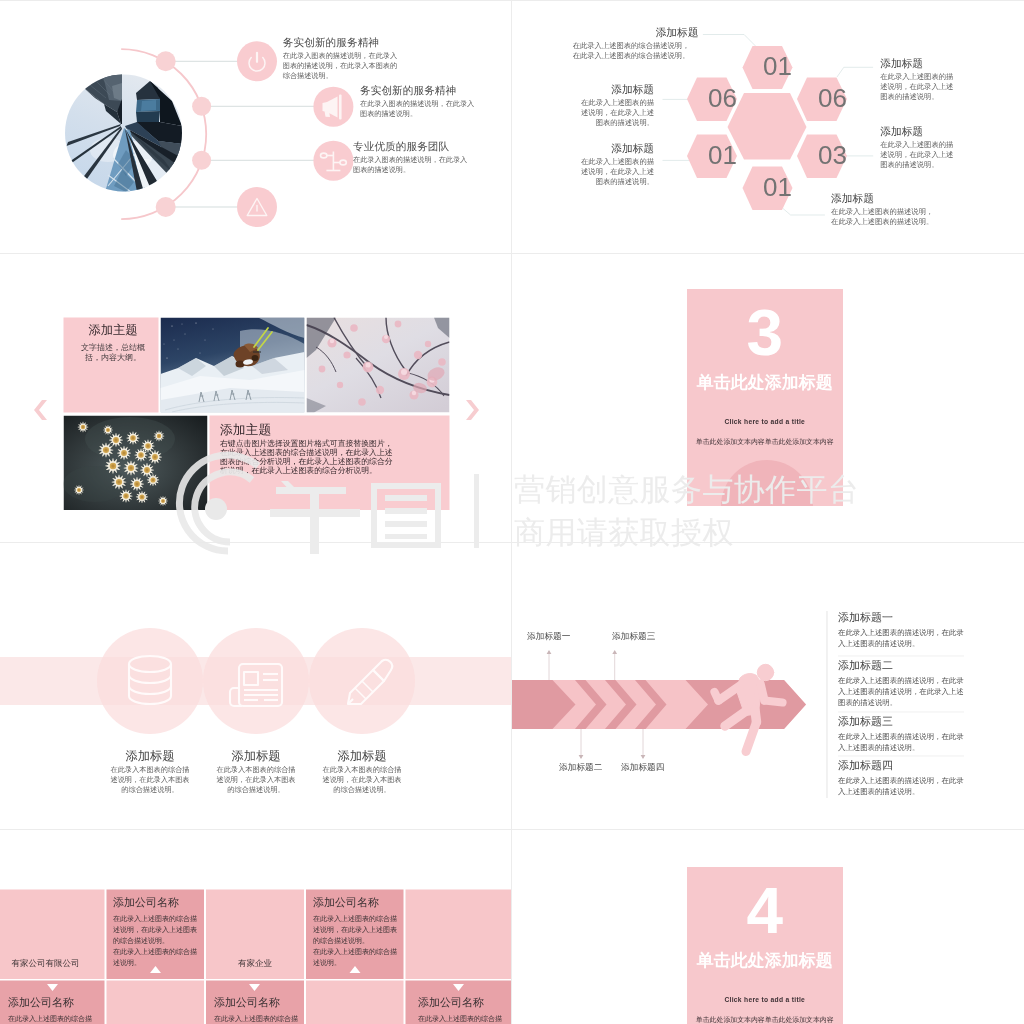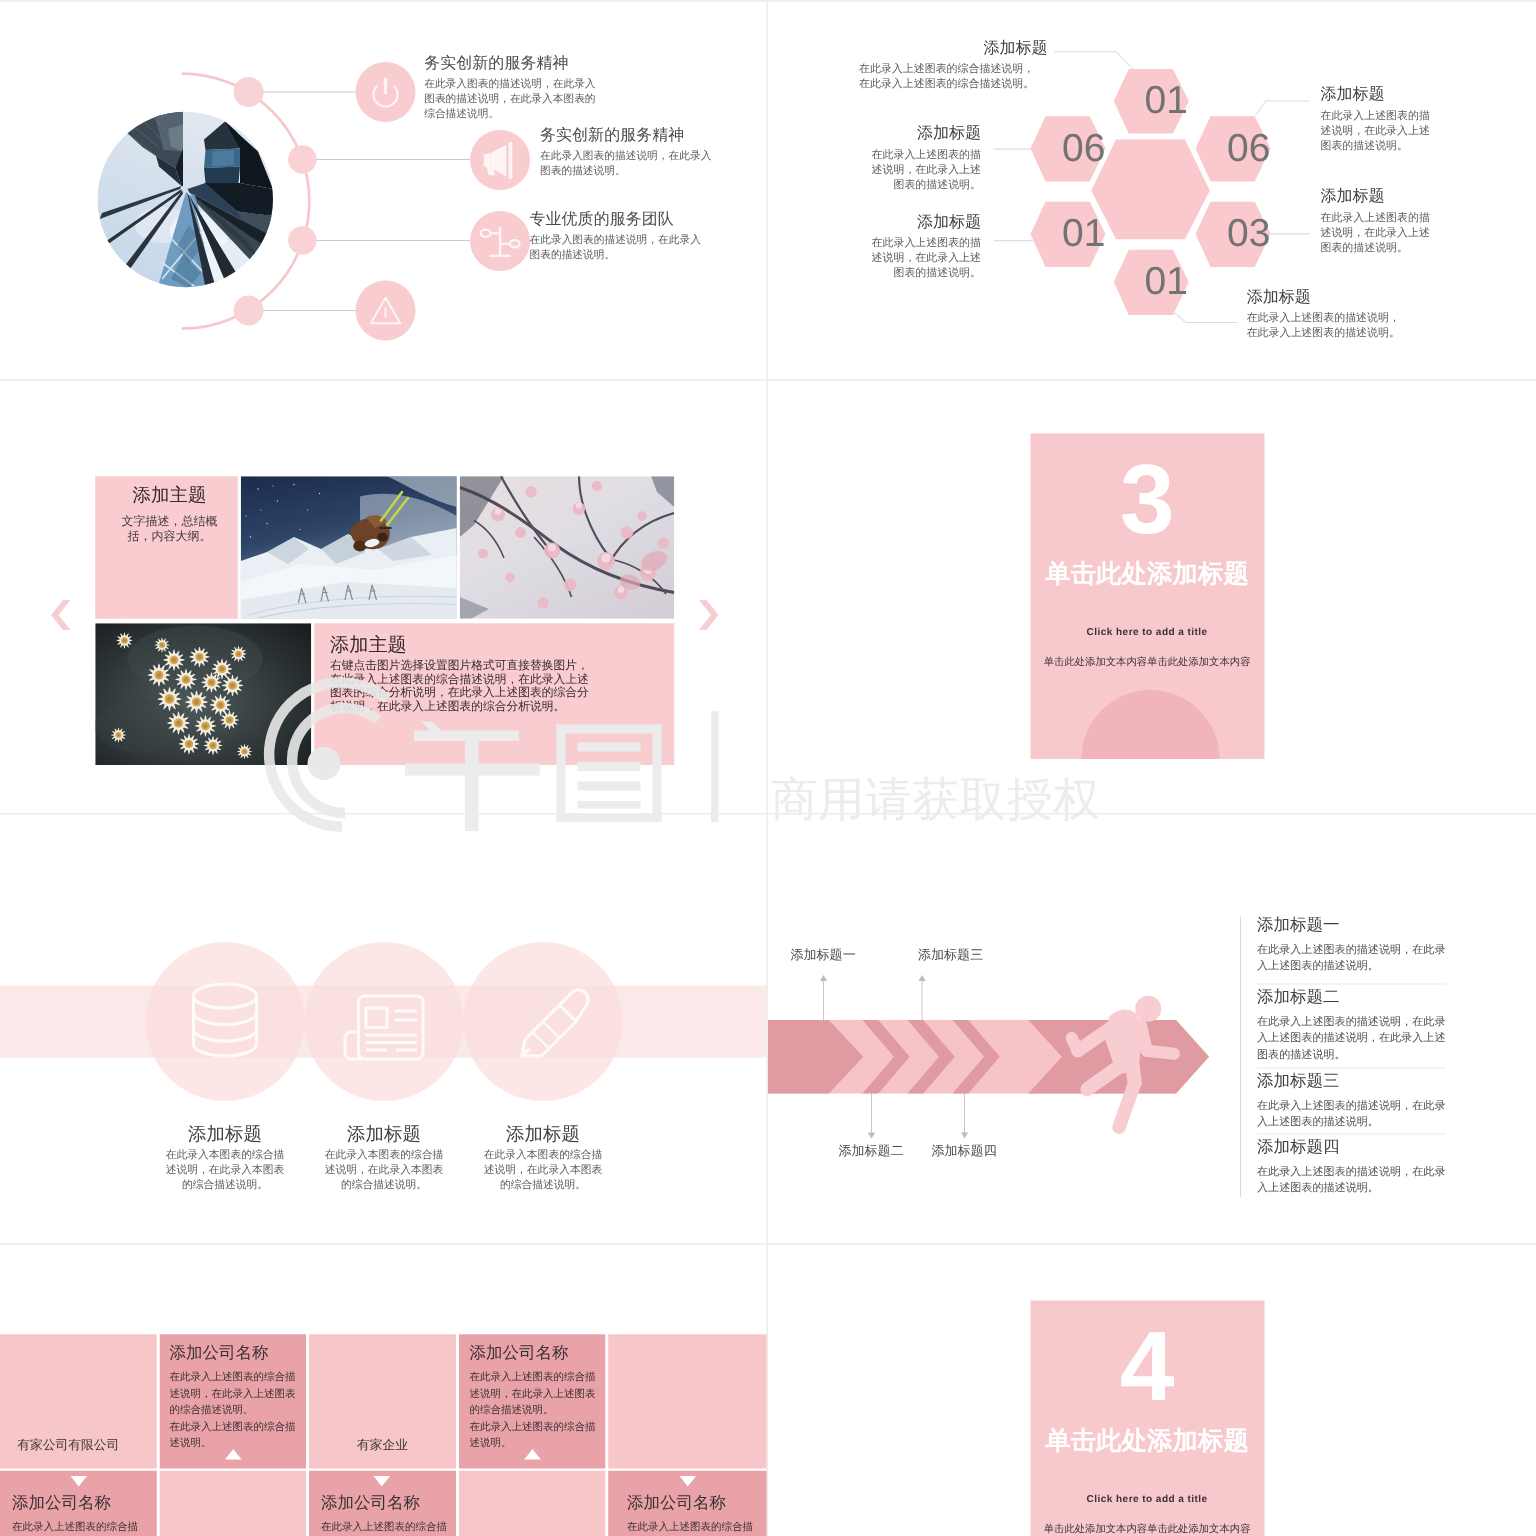--- a/index.html
+++ b/index.html
@@ -612,15 +612,16 @@
         <rect x="371" y="483" width="6" height="65"></rect>
         <rect x="435" y="483" width="6" height="65"></rect>
         <rect x="371" y="542" width="70" height="6"></rect>
         <rect x="385" y="495" width="42" height="6"></rect>
         <rect x="385" y="508" width="42" height="6"></rect>
         <rect x="385" y="521" width="42" height="6"></rect>
         <rect x="385" y="534" width="42" height="5"></rect>
       </g>
       <rect x="474" y="474" width="5" height="74" fill="#ececec"></rect>
     </svg>
+    <div class="wmtext wmt1">营销创意服务与协作平台</div>
     <div class="wmtext wmt2">商用请获取授权</div>
   </div>
 </div>
 
 </body></html>

